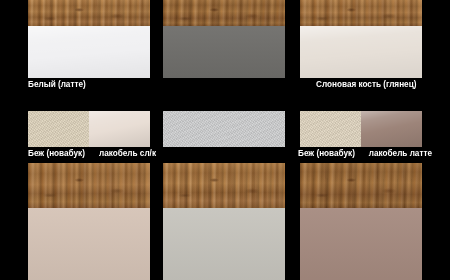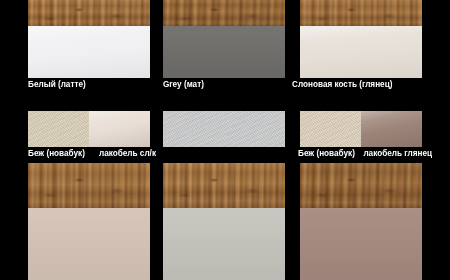--- a/index.html
+++ b/index.html
@@ -97,29 +97,26 @@
     <div class="face gloss" style="height:52px;background-color:#f0f0f2;"></div>
   </div>
   <div class="labels" style="left:28px;top:80px;width:122px;">
     <div class="label">Белый (латте)</div>
   </div>
 
   <div class="panel" style="left:163px;top:0px;width:122px;height:78px;">
     <div class="wood w2" style="height:26px;"></div>
     <div class="face matte" style="height:52px;background-color:#6e6d6a;"></div>
   </div>
-  <div class="labels" style="left:163px;top:80px;width:122px;">
-    <div class="label">Grey (мат)</div>
-  </div>
 
   <div class="panel" style="left:300px;top:0px;width:122px;height:78px;">
     <div class="wood w3" style="height:26px;"></div>
     <div class="face gloss" style="height:52px;background-color:#e6dfd7;"></div>
   </div>
-  <div class="labels" style="left:292px;top:80px;width:135px;text-align:center;">
+  <div class="labels" style="left:316px;top:80px;width:135px;text-align:center;">
     <div class="label">Слоновая кость  (глянец)</div>
   </div>
 
   <div class="panel" style="left:28px;top:111px;width:122px;height:36px;">
     <div class="face split" style="height:36px;">
       <div class="grain" style="background-color:#ded3bc;"></div>
       <div class="lacq" style="background-color:#e8ddd4;"></div>
     </div>
   </div>
   <div class="labels" style="left:28px;top:149px;width:128px;justify-content:space-between;">
@@ -132,21 +129,21 @@
   </div>
 
   <div class="panel" style="left:300px;top:111px;width:122px;height:36px;">
     <div class="face split" style="height:36px;">
       <div class="grain" style="background-color:#e0d5c0;"></div>
       <div class="lacq" style="background-color:#9b8277;"></div>
     </div>
   </div>
   <div class="labels" style="left:298px;top:149px;width:134px;justify-content:space-between;">
     <div class="label">Беж (новабук)</div>
-    <div class="label right">лакобель глянец</div>
+    <div class="label right">лакобель латте</div>
   </div>
 
   <div class="panel" style="left:28px;top:163px;width:122px;height:117px;">
     <div class="wood w3" style="height:45px;"></div>
     <div class="face matte" style="height:72px;background-color:#d5c3b6;"></div>
   </div>
 
   <div class="panel" style="left:163px;top:163px;width:122px;height:117px;">
     <div class="wood" style="height:45px;"></div>
     <div class="face matte" style="height:72px;background-color:#c6c4bd;"></div>

